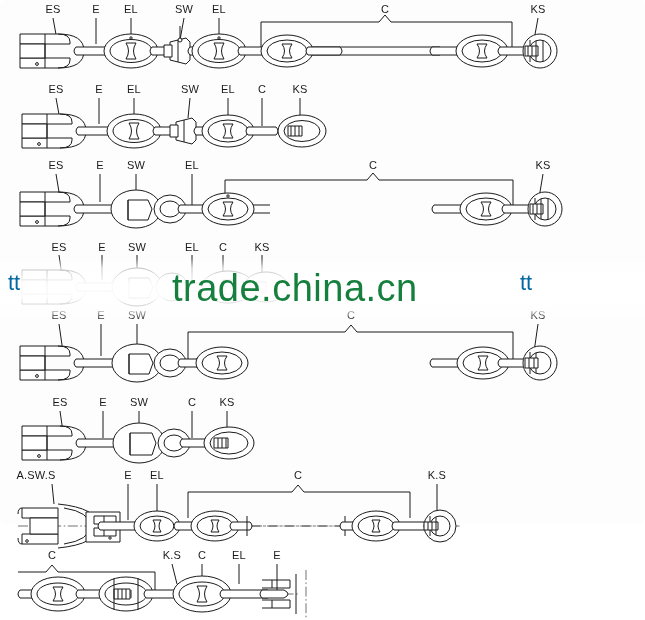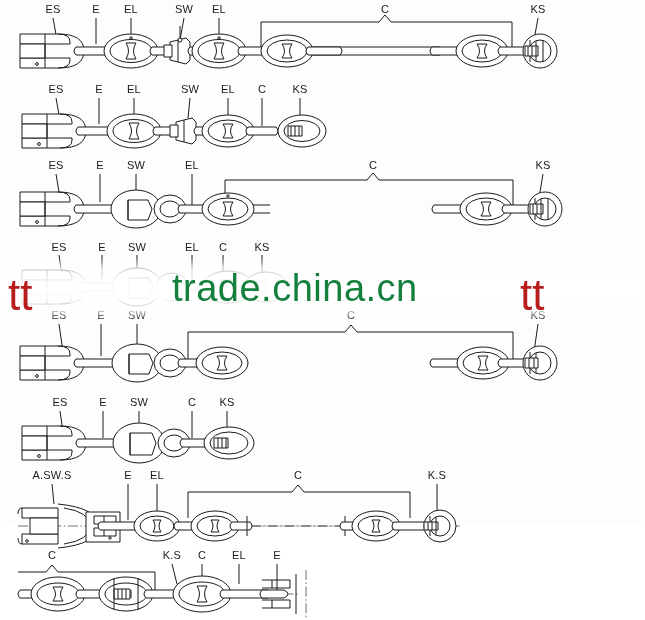--- a/index.html
+++ b/index.html
@@ -51,22 +51,22 @@
     position:absolute;
     left:172px;top:9px;
     font-size:38px;
     color:#15803d;
     font-family:"Liberation Sans", sans-serif;
     letter-spacing:.5px;
     white-space:nowrap;
   }
   .wm-ghost{
     position:absolute;
-    font-size:44px;
-    color:#b91c1c;
+    font-size:22px;
+    color:#0369a1;
     white-space:nowrap;
   }
 </style>
 </head>
 <body>
 
 <div id="sheet">
 
   <div class="row" style="top:0;height:80px;">
     <span class="lbl" style="left:53px;top:4px;">ES</span>
@@ -367,21 +367,21 @@
       <path class="fillw" d="M182 45 L214 45 Q218 49 214 53 L182 53 Q178 49 182 45 Z"></path>
 
       <ellipse cx="229" cy="49" rx="25" ry="16" class="fillw"></ellipse>
       <ellipse cx="229" cy="49" rx="19" ry="11" class="stk" fill="none"></ellipse>
       <path class="fillw" d="M214 44 L228 44 L228 54 L214 54 Z"></path>
       <path class="stk" d="M218 44 L218 54 M222 44 L222 54 M226 44 L226 54"></path>
     </svg>
   </div>
 
   <div class="row" style="top:468px;height:84px;">
-    <span class="lbl" style="left:52px;top:2px;">A.SW.S</span>
+    <span class="lbl" style="left:36px;top:2px;">A.SW.S</span>
     <span class="lbl" style="left:128px;top:2px;">E</span>
     <span class="lbl" style="left:157px;top:2px;">EL</span>
     <span class="lbl" style="left:298px;top:2px;">C</span>
     <span class="lbl" style="left:437px;top:2px;">K.S</span>
     <svg width="645" height="84">
       <path class="leader" d="M52 16 L54 36"></path>
       <path class="leader" d="M128 16 L128 52"></path>
       <path class="leader" d="M157 16 L157 44"></path>
       <path class="leader" d="M437 16 L437 46"></path>
 

